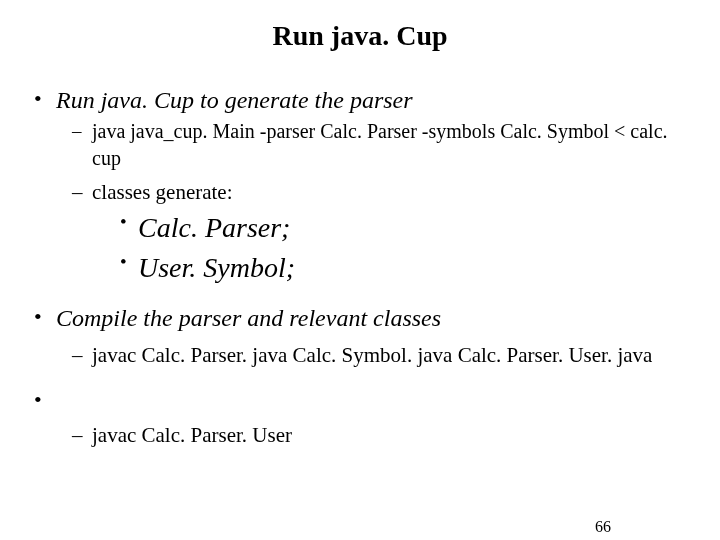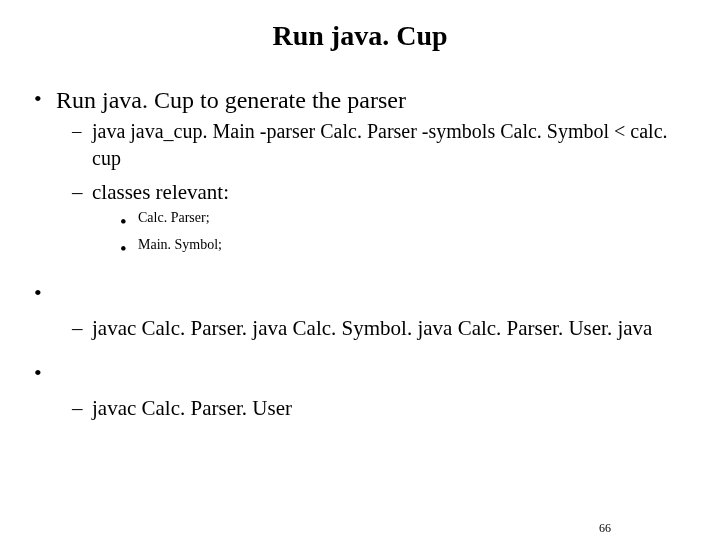--- a/index.html
+++ b/index.html
@@ -42,20 +42,21 @@
     margin-top: 6px;
   }
   .l1 .bullet {
     width: 22px;
     flex: 0 0 22px;
     font-size: 22px;
     line-height: 1.35;
   }
   .l1 .text {
     font-size: 24px;
+    font-style: italic;
   }
   .l2 {
     display: flex;
     align-items: flex-start;
     margin-left: 38px;
     margin-top: 2px;
   }
   .l2 .dash {
     width: 20px;
     flex: 0 0 20px;
@@ -83,30 +84,31 @@
     align-items: flex-start;
     margin-left: 86px;
     margin-top: 2px;
   }
   .l3 .bullet {
     width: 18px;
     flex: 0 0 18px;
     font-size: 19px;
   }
   .l3 .text {
-    font-size: 14px;
+    font-size: 28px;
+    font-style: italic;
   }
   .gap {
     height: 10px;
   }
   .pagenum {
     position: absolute;
     right: 6px;
     bottom: 4px;
-    font-size: 12px;
+    font-size: 16px;
     font-family: "Times New Roman", Times, serif;
     margin-top: 16px;
   }
 </style>
 </head>
 <body>
 
 <div class="slide">
 
   <div class="title">Run java. Cup</div>
@@ -118,37 +120,38 @@
       <div class="text">Run java. Cup to generate the parser</div>
     </div>
 
     <div class="l2">
       <div class="dash">–</div>
       <div class="text">java java_cup. Main -parser Calc. Parser -symbols Calc. Symbol &lt; calc. cup</div>
     </div>
 
     <div class="l2b">
       <div class="dash">–</div>
-      <div class="text">classes relevant:</div>
+      <div class="text">classes generate:</div>
     </div>
 
     <div class="l3">
       <div class="bullet">•</div>
       <div class="text">Calc. Parser;</div>
     </div>
 
     <div class="l3">
       <div class="bullet">•</div>
-      <div class="text">Main. Symbol;</div>
+      <div class="text">User. Symbol;</div>
     </div>
 
     <div class="gap"></div>
 
     <div class="l1">
       <div class="bullet">•</div>
+      <div class="text">Compile the parser and relevant classes</div>
     </div>
 
     <div class="l2b">
       <div class="dash">–</div>
       <div class="text">javac Calc. Parser. java Calc. Symbol. java Calc. Parser. User. java</div>
     </div>
 
     <div class="gap"></div>
 
     <div class="l1">

